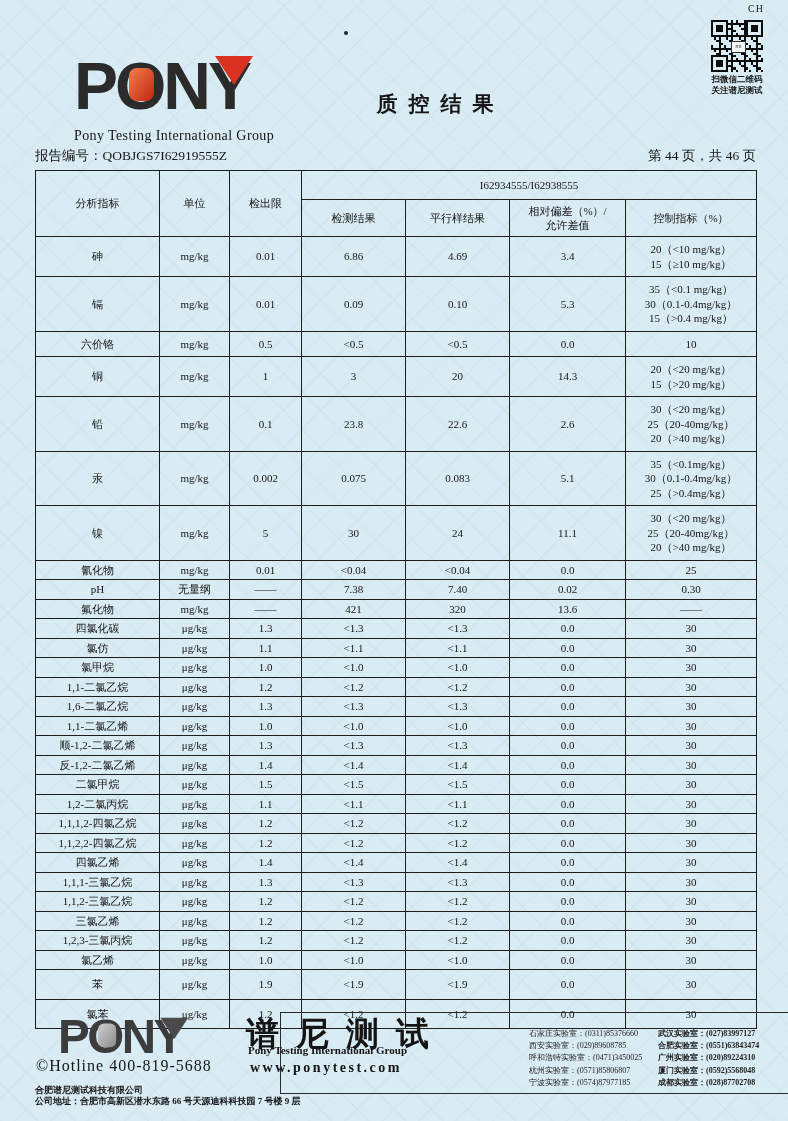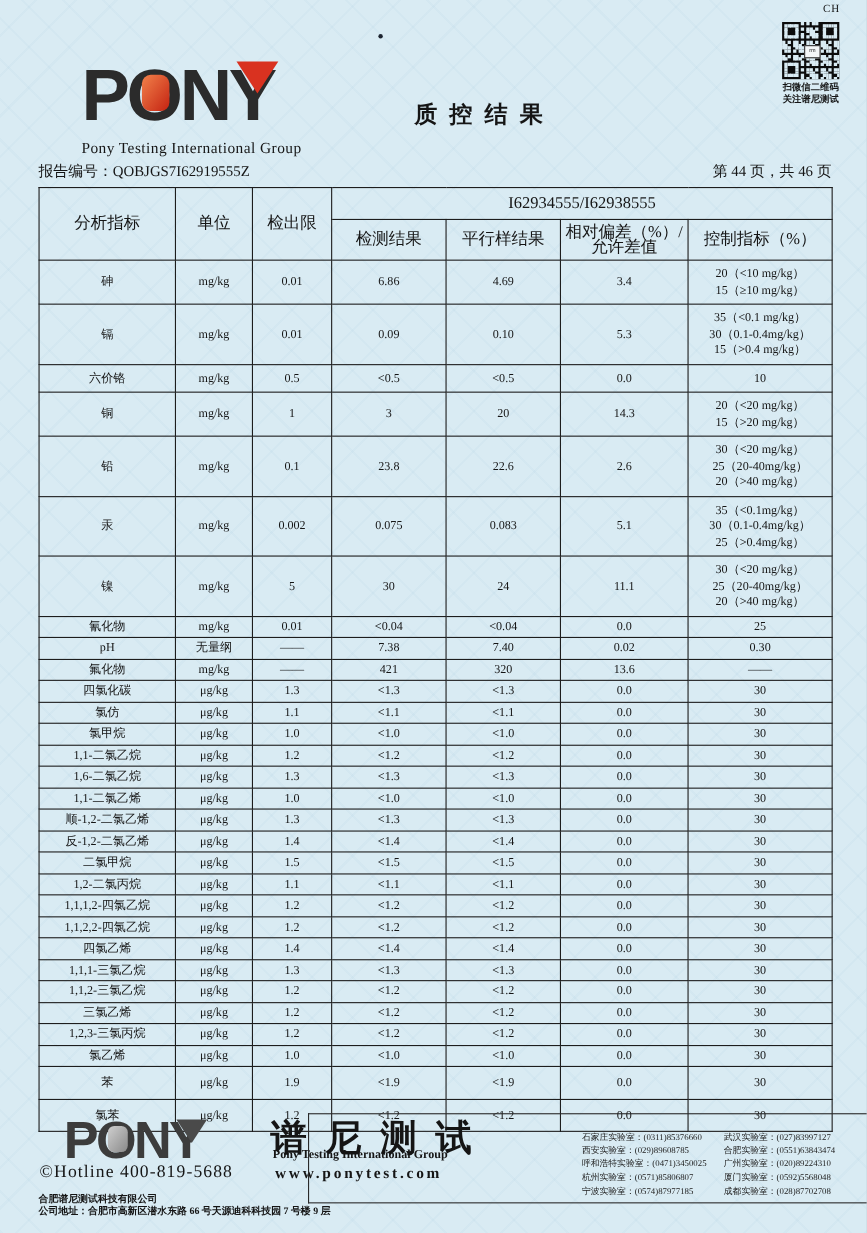--- a/index.html
+++ b/index.html
@@ -27,21 +27,21 @@
 
   
   .report-line{top:147px;left:35px;width:721px;display:flex;justify-content:space-between;
     font-size:13.5px;font-family:"Liberation Serif",serif;}
 
   
   table.qc{position:absolute;top:170px;left:35px;width:721px;border-collapse:collapse;
     font-size:11px;font-family:"Liberation Serif",serif;table-layout:fixed;}
   table.qc th,table.qc td{border:1px solid #1d1d1d;text-align:center;vertical-align:middle;
     padding:2px 3px;line-height:14.5px;font-weight:normal;}
-  table.qc thead th{font-size:15px;}
+  table.qc thead th{font-size:11px;}
   .pre{white-space:pre-line;}
   tr.metal td{padding-top:5px;padding-bottom:5px;}
   tr.tall td{padding-top:7px;padding-bottom:7px;}
   .h-span{height:24px;}
   .h-sub{height:32px;}
 
   
   .f-logo{top:1012px;left:58px;}
   .f-brandcn{top:1012px;left:246px;font-size:33px;font-weight:bold;letter-spacing:17px;
     font-family:"Liberation Sans",sans-serif;}
@@ -49,21 +49,21 @@
   .f-hotline{top:1057px;left:36px;font-size:16px;letter-spacing:1px;font-family:"Liberation Serif",serif;}
   .f-web{top:1060px;left:250px;font-size:14px;font-weight:bold;letter-spacing:2.5px;
     font-family:"Liberation Serif",serif;}
   .f-company{top:1085px;left:35px;font-size:9px;font-weight:bold;line-height:11px;white-space:pre-line;}
   .phone-box{top:1012px;left:280px;width:508px;height:80px;border-top:1px solid #2a2a2a;
     border-left:1px solid #2a2a2a;border-bottom:1px solid #2a2a2a;}
   .phone-col{position:absolute;font-size:8px;line-height:12.2px;white-space:pre-line;color:#222;}
   .pc1{left:8px;top:3px;}
   .pc2{left:124px;top:15px;}
   .pc3{left:248px;top:15px;}
-  .pc4{left:377px;top:15px;}
+  .pc4{left:377px;top:15px;font-weight:bold;}
 </style>
 </head>
 <body>
 
 <div class="page">
 
   <div class="abs lang-tag">CH</div>
 
   <div class="abs qr-wrap">
     <div class="qr-inner" id="qr">

